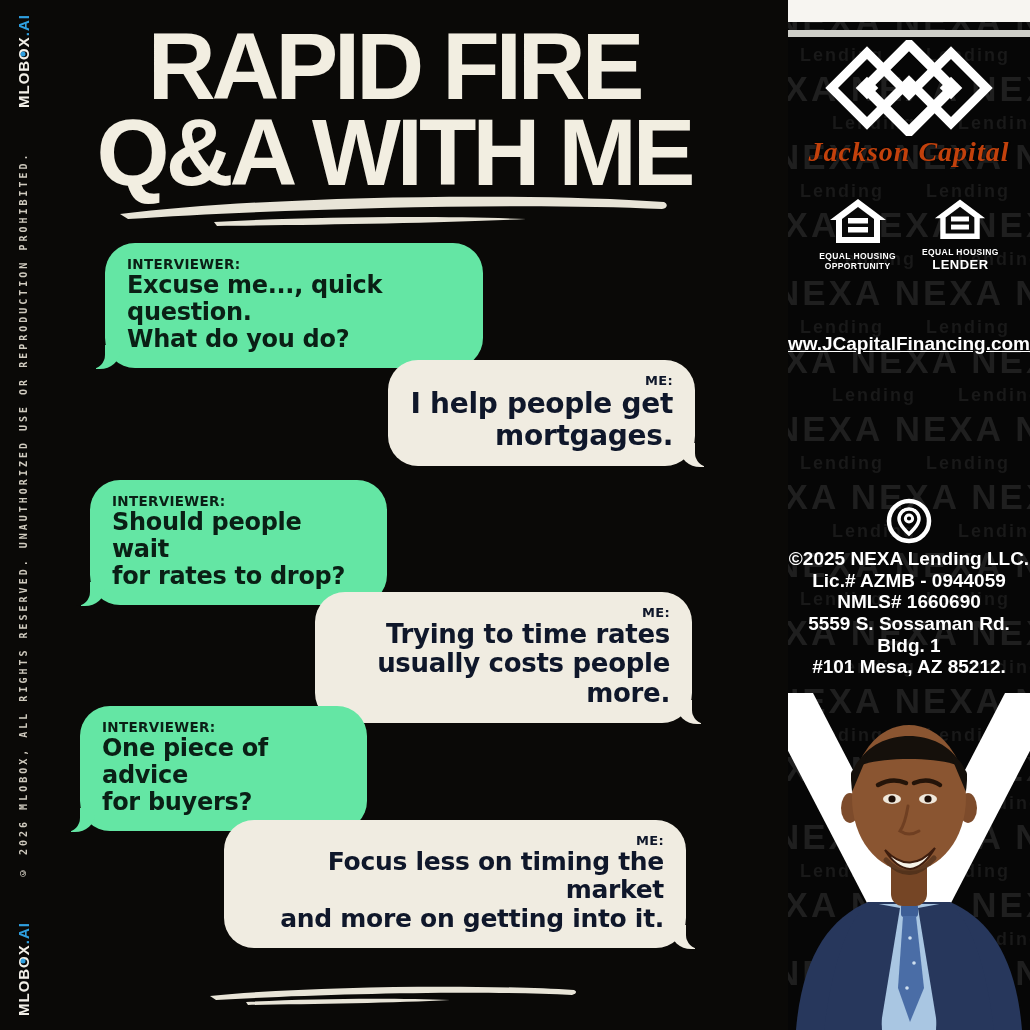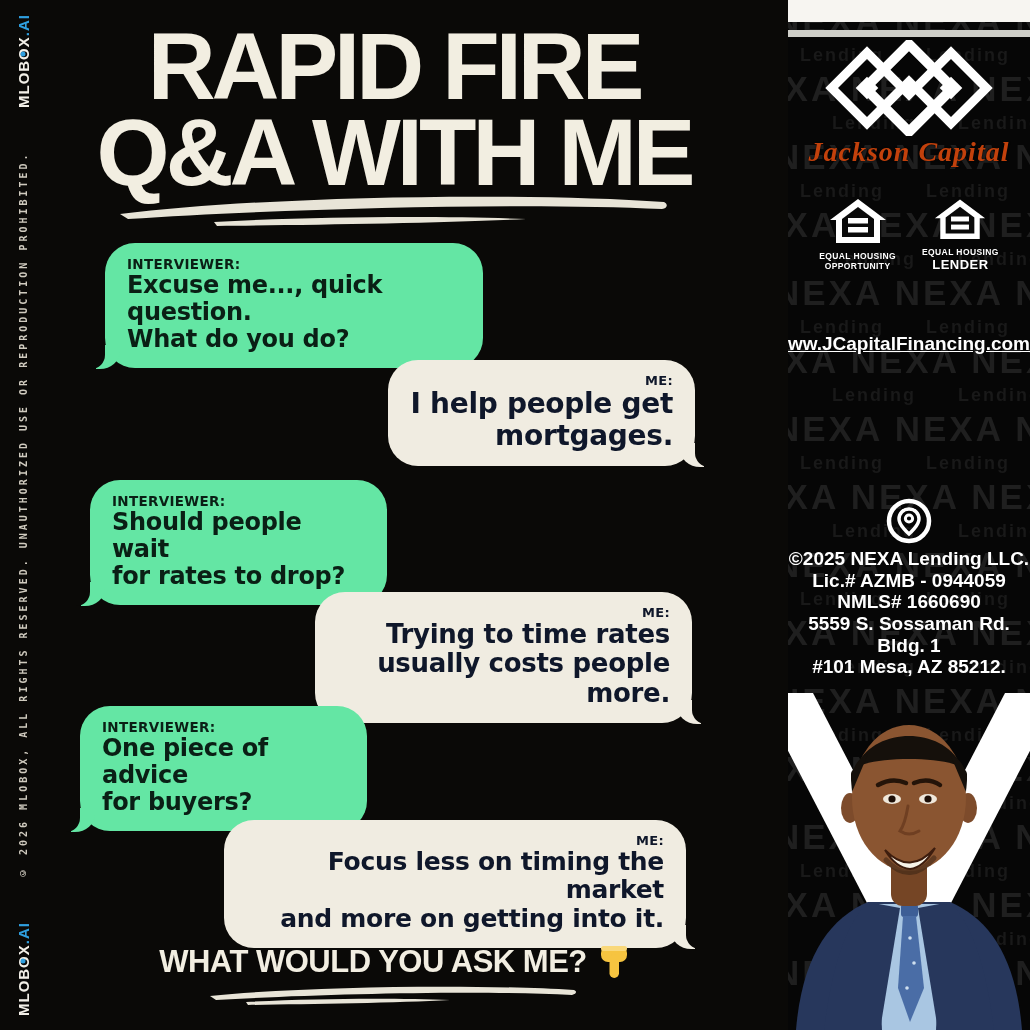--- a/index.html
+++ b/index.html
@@ -158,28 +158,20 @@
       <div class="msg">One piece of advice
 for buyers?</div>
     </div>
 
     <div class="bubble cream" style="left:224px; top:820px; width:462px;">
       <div class="speaker">ME:</div>
       <div class="msg" style="font-size:25px;">Focus less on timing the market
 and more on getting into it.</div>
     </div>
 
-    <div class="cta">
-      <span>WHAT WOULD YOU ASK ME?</span>
-      <svg width="30" height="36" viewBox="0 0 30 36">
-        <rect x="2" y="2" width="26" height="16" rx="7" fill="#f6c440"></rect>
-        <rect x="10.5" y="10" width="9.5" height="24" rx="4.7" fill="#f6c440"></rect>
-        <rect x="2" y="2" width="26" height="5" rx="2.5" fill="#f9d87a"></rect>
-      </svg>
-    </div>
     <svg class="brush brush-cta" width="372" height="26" viewBox="0 0 372 26">
       <path d="M2 14 C100 4, 270 2, 366 8 C369 9, 369 12, 364 13 C270 8, 110 12, 8 18 Z"></path>
       <path d="M38 20 C110 16, 190 16, 242 18 C190 21, 95 22, 40 23 Z"></path>
     </svg>
   </div>
 
   <div class="sidebar">
     <div class="nexa-pattern">
         <div class="p-big" style="margin-left: -14px;">NEXA  NEXA  NEXA  </div>
         <div class="p-small" style="margin-left: -6px;">Lending&nbsp;&nbsp;&nbsp;&nbsp;&nbsp;&nbsp;Lending&nbsp;&nbsp;&nbsp;&nbsp;&nbsp;&nbsp;</div>

